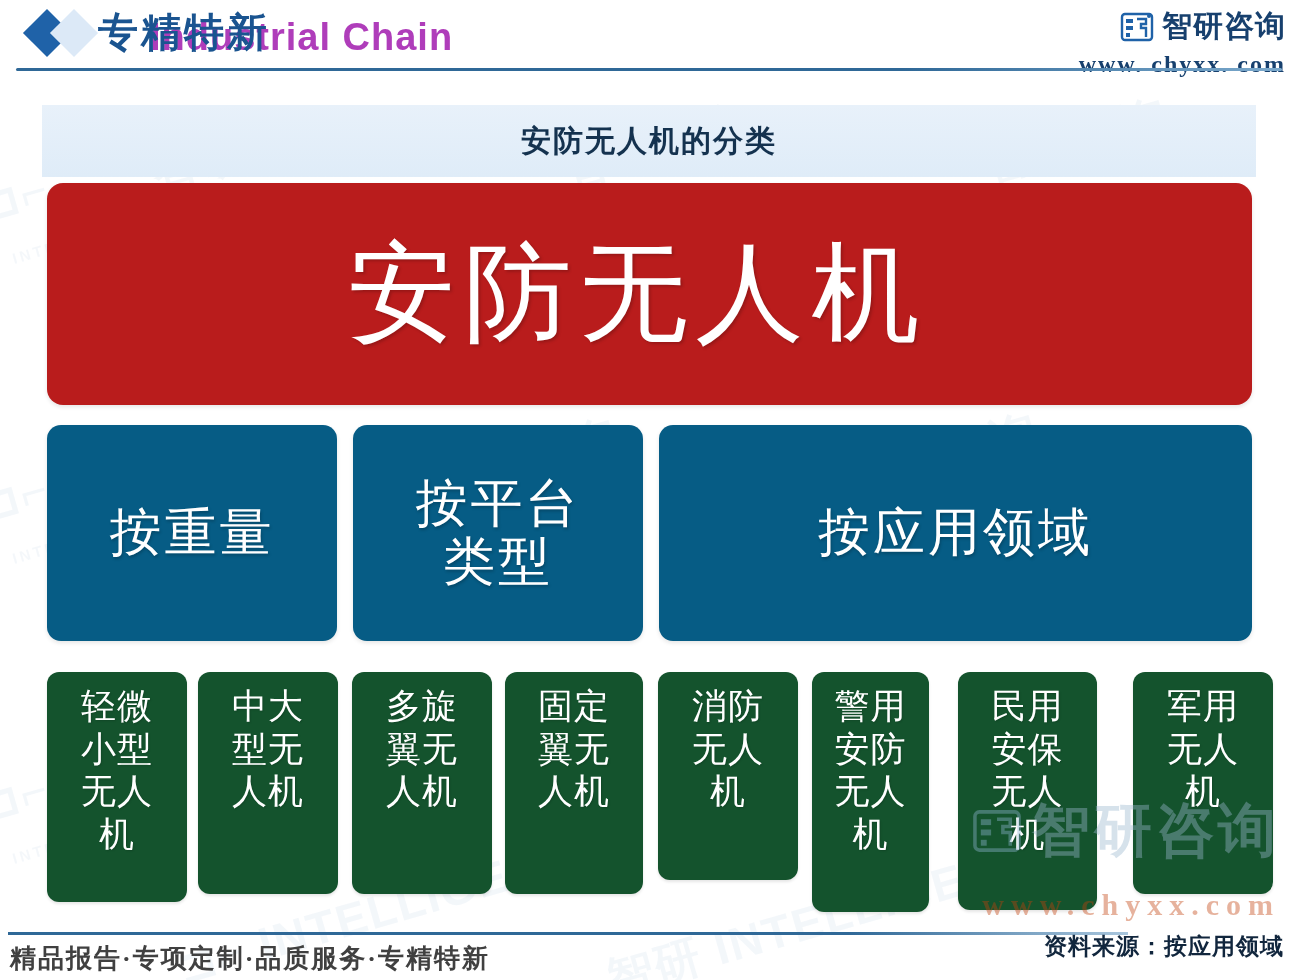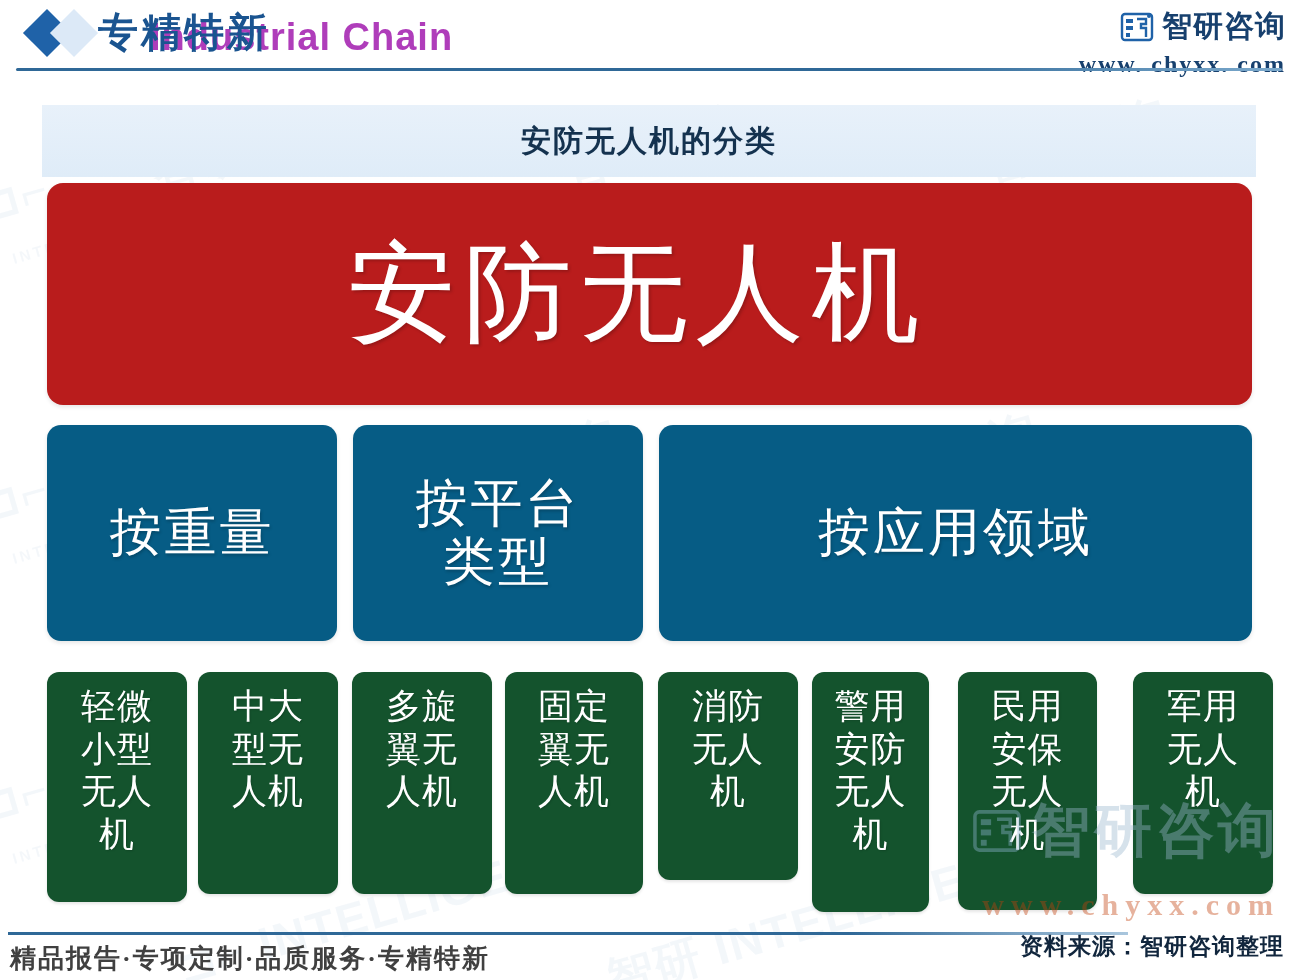--- a/index.html
+++ b/index.html
@@ -454,16 +454,16 @@
         <rect x="6" y="16" width="7" height="4" fill="#8fb4d2"></rect>
         <rect x="6" y="23" width="4" height="4" fill="#8fb4d2"></rect>
         <path d="M17 9 h9 v5 h-5 v4 h5 v9" fill="none" stroke="#8fb4d2" stroke-width="2.4"></path>
       </svg>
     </span>
     <span id="big-wm-brand">智研咨询</span>
   </div>
   <div id="big-wm-url">www.chyxx.com</div>
 </div>
 
-<div id="source-line">资料来源：智研咨询整理</div>
+<div id="source-line">资料来源：按应用领域</div>
 
 <div id="footer-rule"></div>
 <div id="footer-text">精品报告·专项定制·品质服务·专精特新</div>
 
 </body></html>

